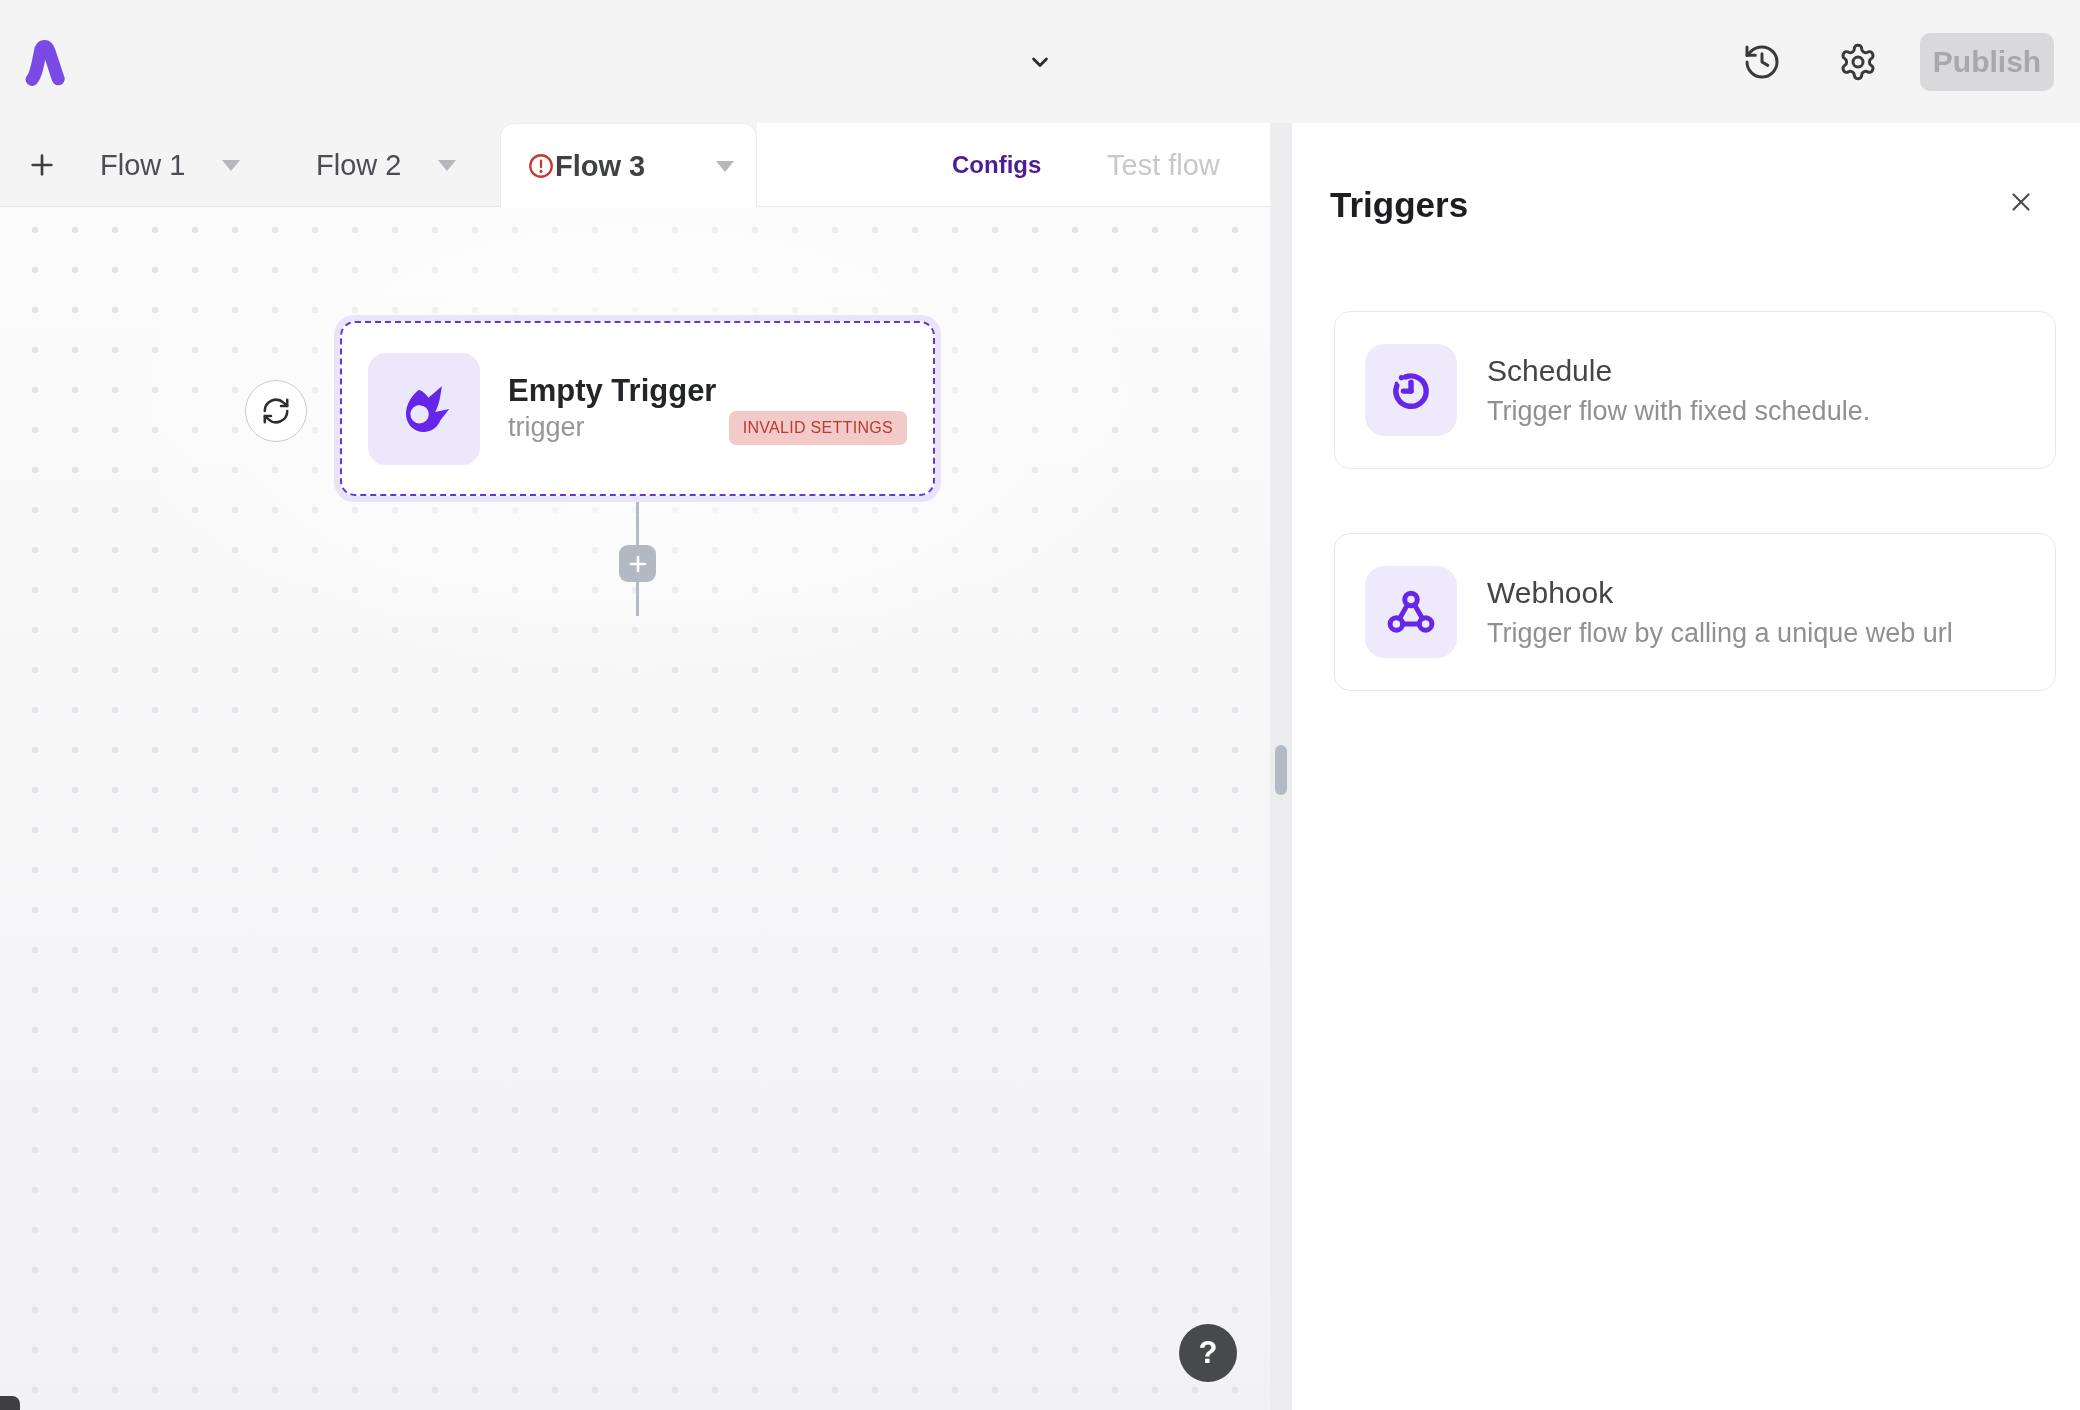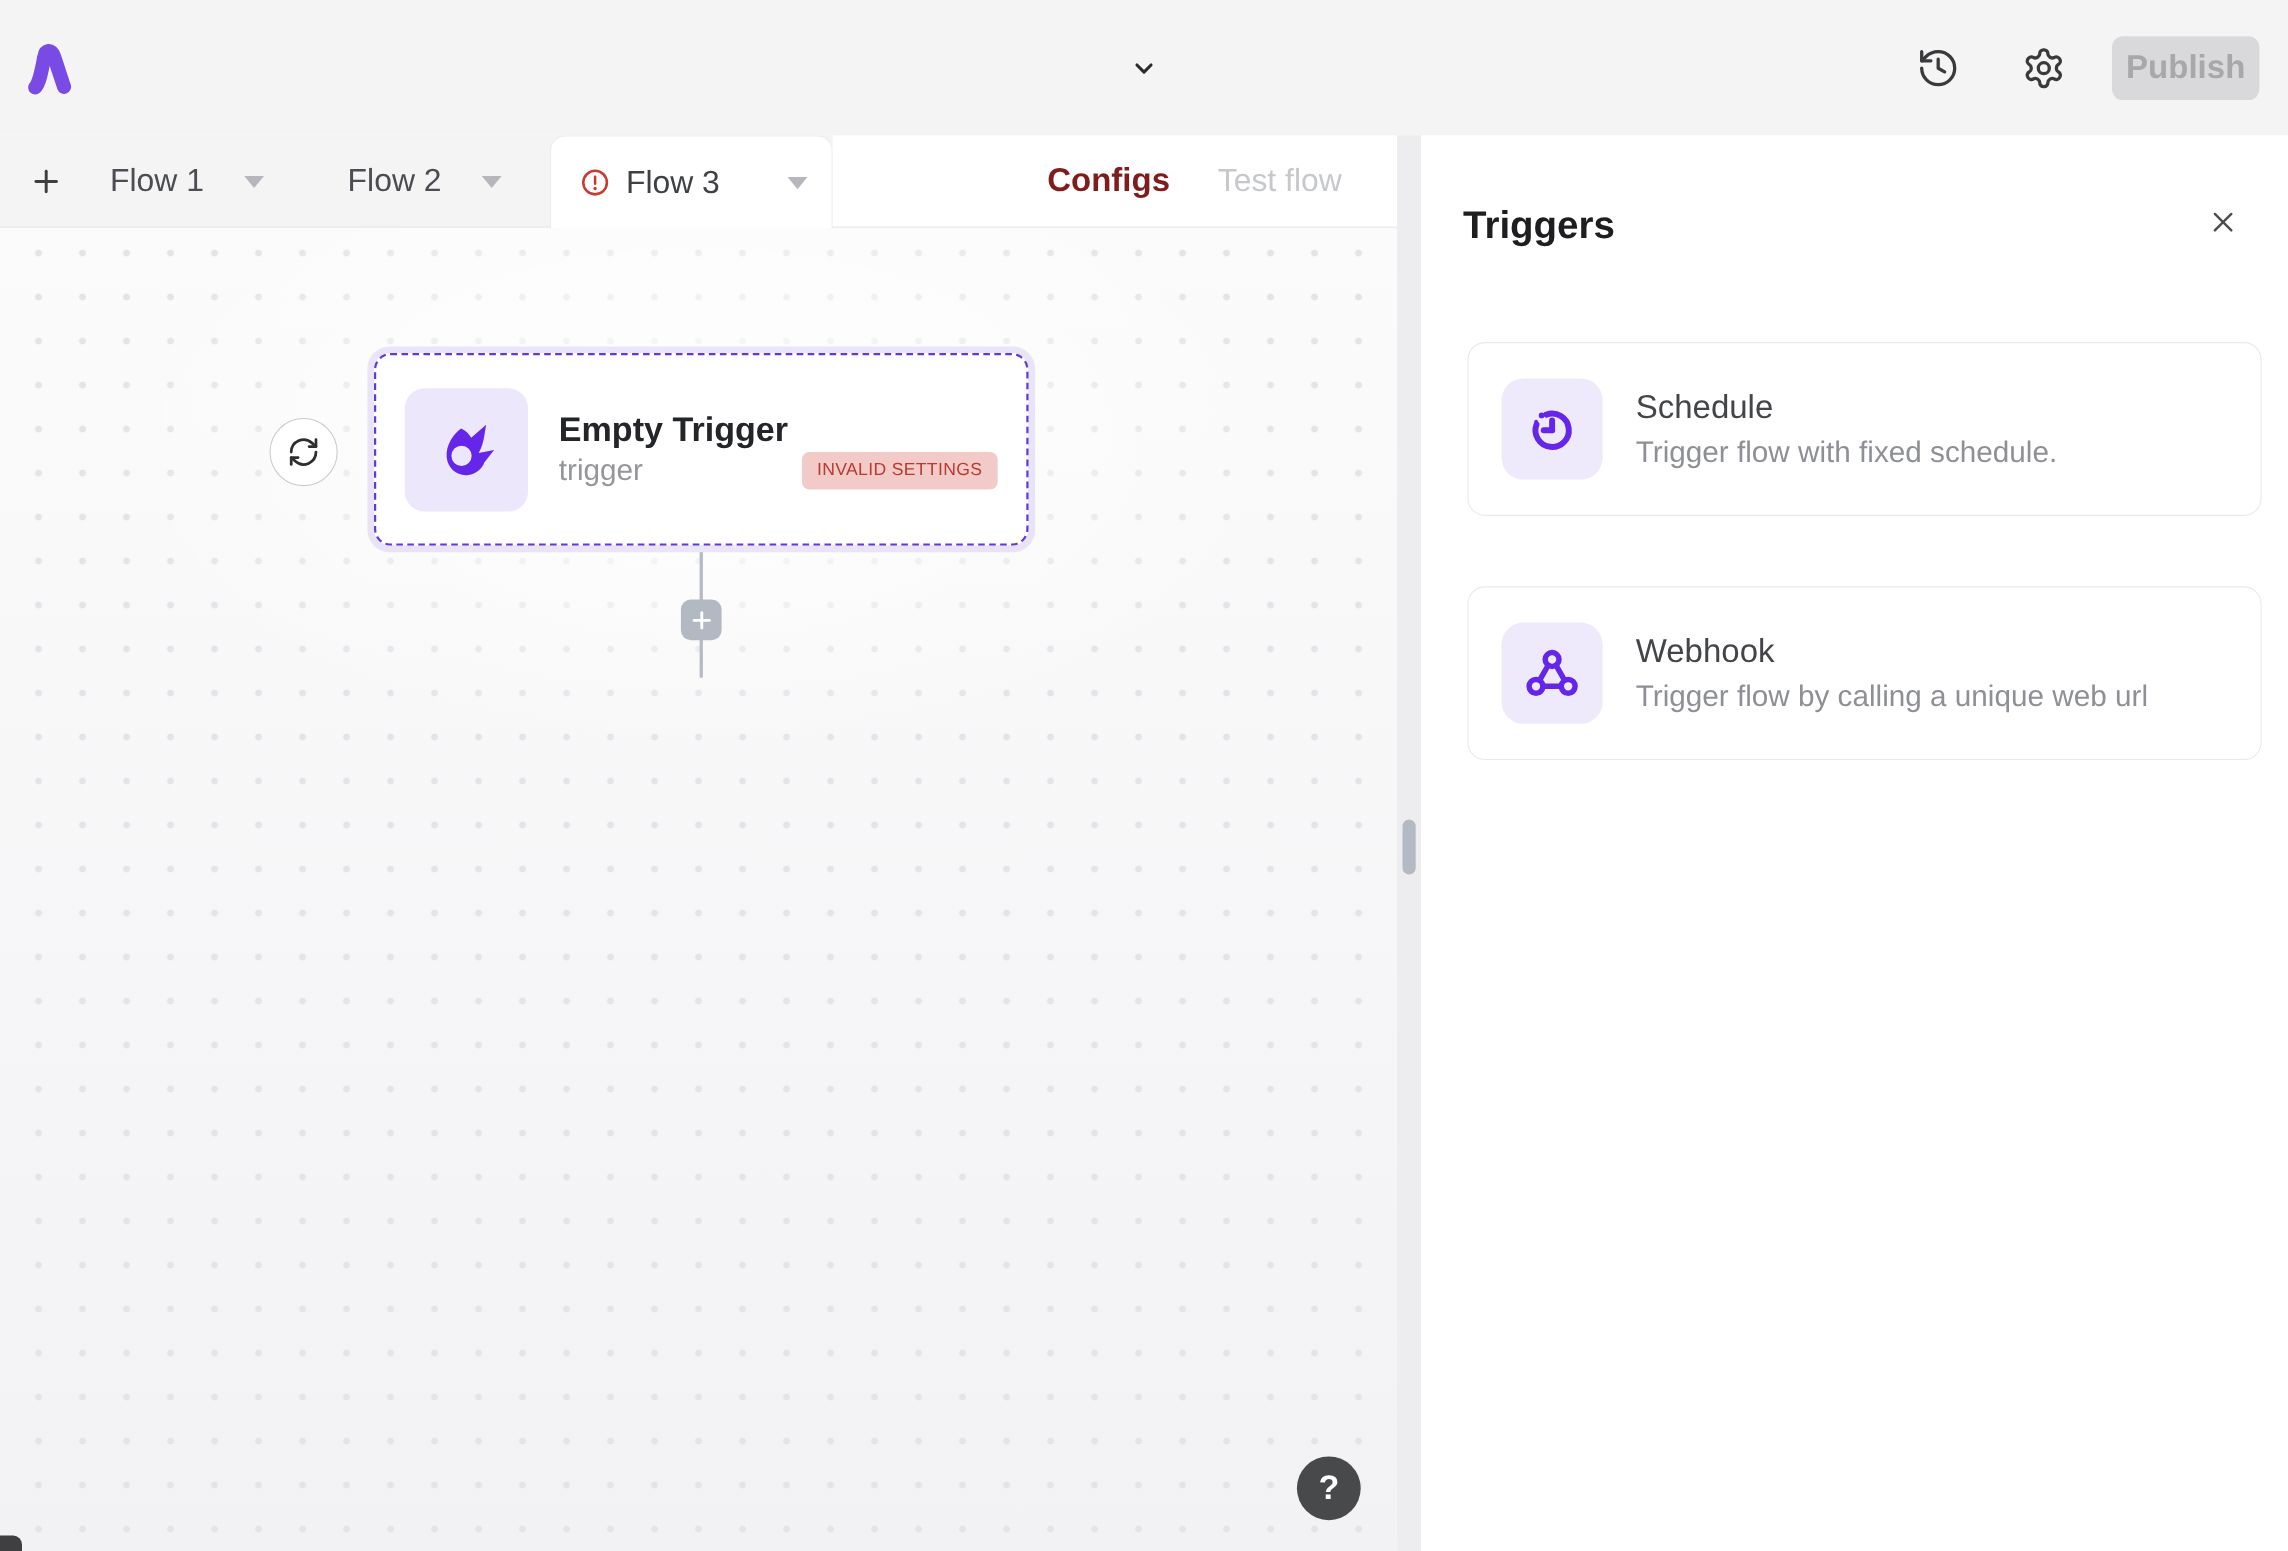--- a/index.html
+++ b/index.html
@@ -32,24 +32,24 @@
   .tab-item{position:absolute;top:0;height:100%;display:flex;align-items:center;
     font-size:29px;color:#4b4d52;cursor:pointer;z-index:2;}
   .tab-flow1{left:100px;}
   .tab-flow2{left:316px;}
   .tab-item .tab-label{white-space:nowrap;}
   .caret{width:0;height:0;border-left:9px solid transparent;border-right:9px solid transparent;
     border-top:11px solid #b5b7bc;margin-left:37px;}
   .tab-active{position:absolute;left:500px;top:0;width:257px;height:85px;background:#fff;
     border:1px solid #ececee;border-bottom:none;border-radius:14px 14px 0 0;box-sizing:border-box;
     display:flex;align-items:center;padding:0 22px 0 26px;font-size:29px;color:#3f4145;cursor:pointer;z-index:3;}
-  .tab-active .tab-label{margin-left:14px;white-space:nowrap;}
+  .tab-active .tab-label{white-space:nowrap;font-weight:bold;}
   .tab-active .caret{margin-left:auto;}
   .configs-tab{position:absolute;left:952px;top:50%;transform:translateY(-50%);
-    font-size:30px;font-weight:700;color:#7f1d1d;cursor:pointer;z-index:2;}
+    font-size:24px;font-weight:700;color:#4c1d95;cursor:pointer;z-index:2;}
   .testflow-tab{position:absolute;left:1107px;top:50%;transform:translateY(-50%);
     font-size:29px;color:#c6c8cc;cursor:default;z-index:2;white-space:nowrap;}
 
   
   .canvas{position:absolute;left:0;top:207px;width:1270px;height:1203px;cursor:grab;
     background-image:
       radial-gradient(760px 400px at 637px 194px, rgba(255,255,255,.97), rgba(255,255,255,0) 72%),
       radial-gradient(#e2e4e8 3px, transparent 3.4px),
       linear-gradient(180deg,#fbfbfc 0%,#f2f2f4 100%);
     background-size:auto,40px 40px,auto;

